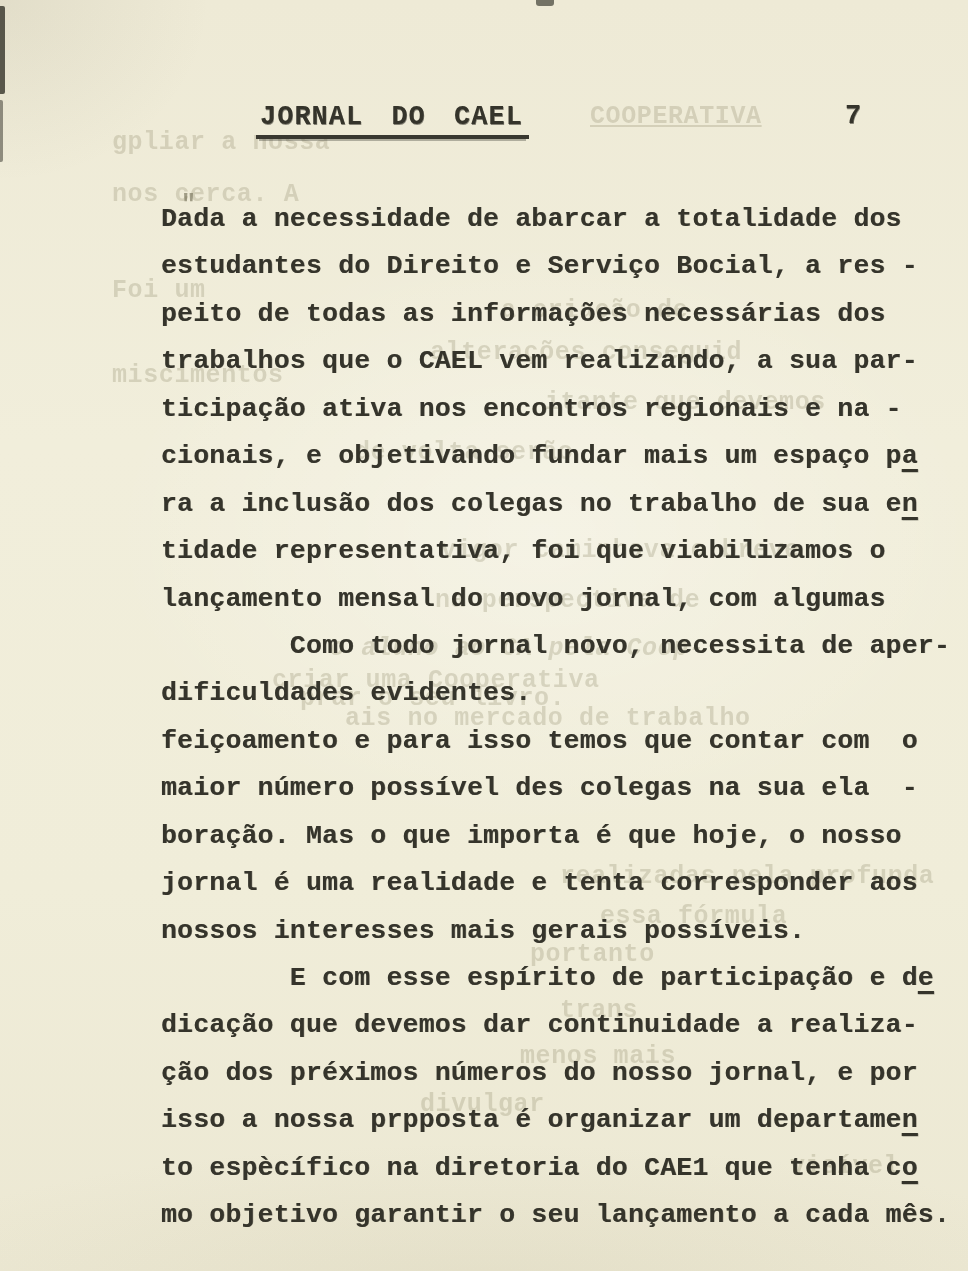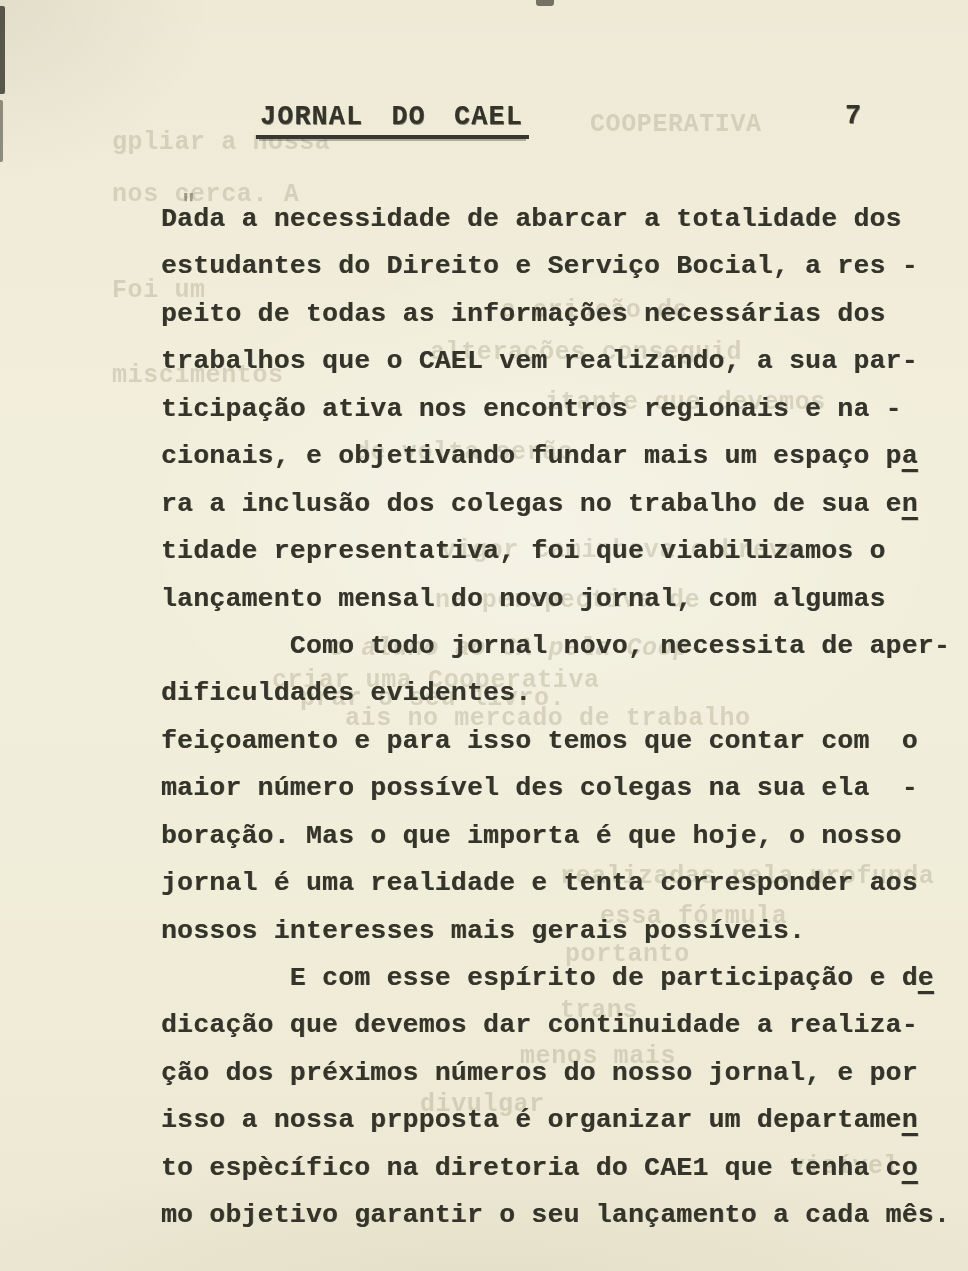--- a/index.html
+++ b/index.html
@@ -78,38 +78,38 @@
   .edge-a { left: 0; top: 6px;  width: 5px; height: 88px;  opacity: 0.85; border-radius: 0 2px 2px 0; }
   .edge-b { left: 0; top: 100px; width: 3px; height: 62px; opacity: 0.55; border-radius: 0 2px 2px 0; }
   .edge-c { left: 536px; top: 0; width: 18px; height: 6px; opacity: 0.7; border-radius: 0 0 3px 3px; }
 </style>
 </head>
 <body>
 
 <div class="page">
 
   <div id="ghost-layer">
-      <div class="ghost" style="left: 590px; top: 110px;">COOPERATIVA</div>
+      <div class="ghost" style="left: 590px; top: 102px; text-decoration: underline;">COOPERATIVA</div>
       <div class="ghost" style="left: 112px; top: 128px;">gpliar a nossa</div>
       <div class="ghost" style="left: 112px; top: 180px;">nos cerca. A</div>
       <div class="ghost" style="left: 112px; top: 276px;">Foi um</div>
       <div class="ghost" style="left: 501px; top: 296px;">a criação de</div>
       <div class="ghost" style="left: 112px; top: 324px; margin-top: 37px;">miscimentos</div>
       <div class="ghost" style="left: 430px; top: 338px;">alterações conseguid</div>
       <div class="ghost" style="left: 545px; top: 388px;">itante que devemos</div>
       <div class="ghost" style="left: 355px; top: 438px;">de volta serão</div>
       <div class="ghost" style="left: 441px; top: 536px;">vigor caminhava o breve</div>
       <div class="ghost" style="left: 435px; top: 586px;">na perspectiva de</div>
       <div class="ghost" style="left: 330px; top: 634px; font-style: italic;">o aluno ao CA pela Coop-</div>
       <div class="ghost" style="left: 272px; top: 666px;">criar uma Cooperativa</div>
       <div class="ghost" style="left: 300px; top: 684px;">prar o seu livro.</div>
       <div class="ghost" style="left: 345px; top: 704px;">ais no mercado de trabalho</div>
       <div class="ghost" style="left: 560px; top: 862px;">realizadas pela profunda</div>
       <div class="ghost" style="left: 600px; top: 902px;">essa fórmula</div>
-      <div class="ghost" style="left: 530px; top: 940px; margin-left: 35px;">portanto</div>
+      <div class="ghost" style="left: 530px; top: 940px;">portanto</div>
       <div class="ghost" style="left: 560px; top: 996px;">trans</div>
       <div class="ghost" style="left: 520px; top: 1042px;">menos mais</div>
       <div class="ghost" style="left: 420px; top: 1090px;">divulgar</div>
       <div class="ghost" style="left: 790px; top: 1152px;">visível</div>
       <div class="ghost dark dark" style="left: 181px; top: 191px;">"</div>
     </div>
 
   <div class="header-title">JORNAL DO CAEL</div>
   <div class="page-number">7</div>
 

